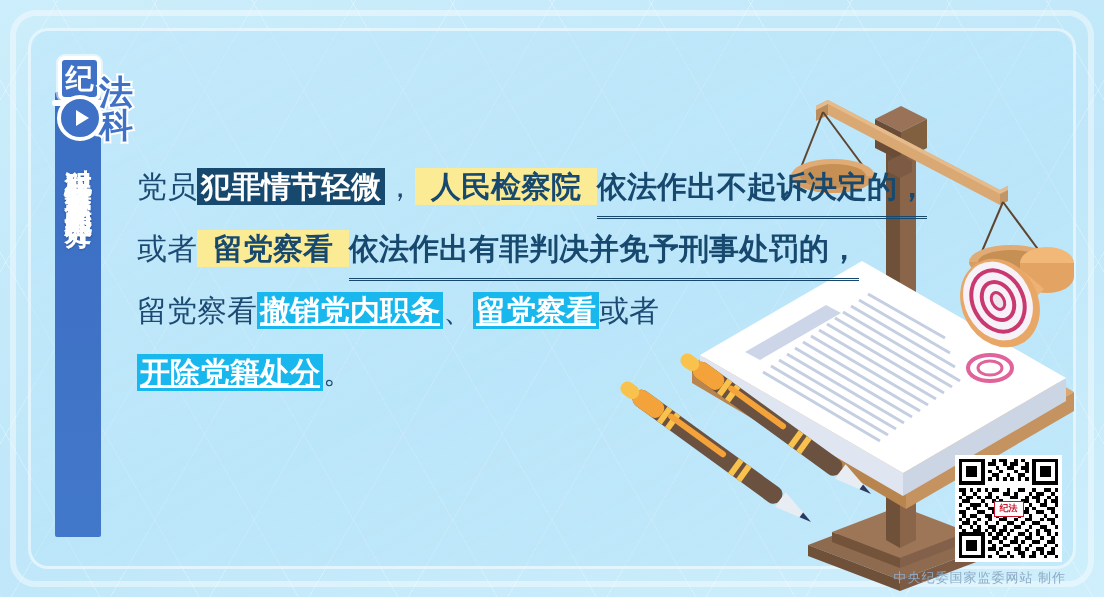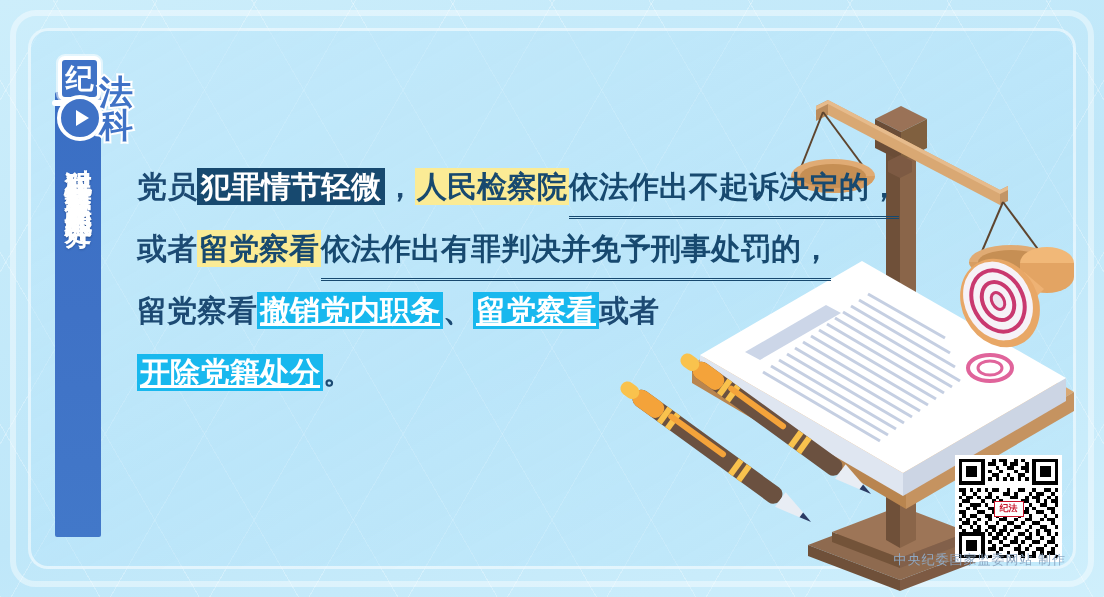--- a/index.html
+++ b/index.html
@@ -124,32 +124,32 @@
   }
   .line {
     font-size:30px;
     line-height:62px;
     color:#1e4a74;
     font-weight:bold;
     white-space:nowrap;
     letter-spacing:0px;
     font-family:"Liberation Serif","DejaVu Serif",serif;
   }
-  .plain { color:#1c4a73; font-weight:bold; }
+  .plain { color:#1c4a73; font-weight:normal; }
   .hl-navy {
     background:#17496f;
     color:#ffffff;
     border-radius:0;
     padding:2px 4px;
     font-weight:bold;
   }
   .hl-yellow {
     background:#fbeb95;
     color:#17496f;
-    padding:2px 2px;
+    padding:2px 16px;
     font-weight:bold;
   }
   .hl-cyan {
     background:#18b8ee;
     color:#ffffff;
     padding:2px 3px;
     font-weight:bold;
     text-decoration:underline;
   }
   .uline {
@@ -174,21 +174,21 @@
     transform:translate(-50%,-50%);
     width:30px;height:16px;
     background:#ffffff;
     border:1.5px solid #c8152a;
     display:flex;align-items:center;justify-content:center;
     font-size:9px; color:#c8152a; font-weight:bold; line-height:1;
   }
 
   
   .footer {
-    position:absolute; right:38px; bottom:28px;
+    position:absolute; right:38px; bottom:10px;
     font-size:13px;
     color:#8fa9c4;
     letter-spacing:1px;
     font-family:"Liberation Sans","DejaVu Sans",sans-serif;
     z-index:5;
   }
 </style>
 </head>
 <body>
 

